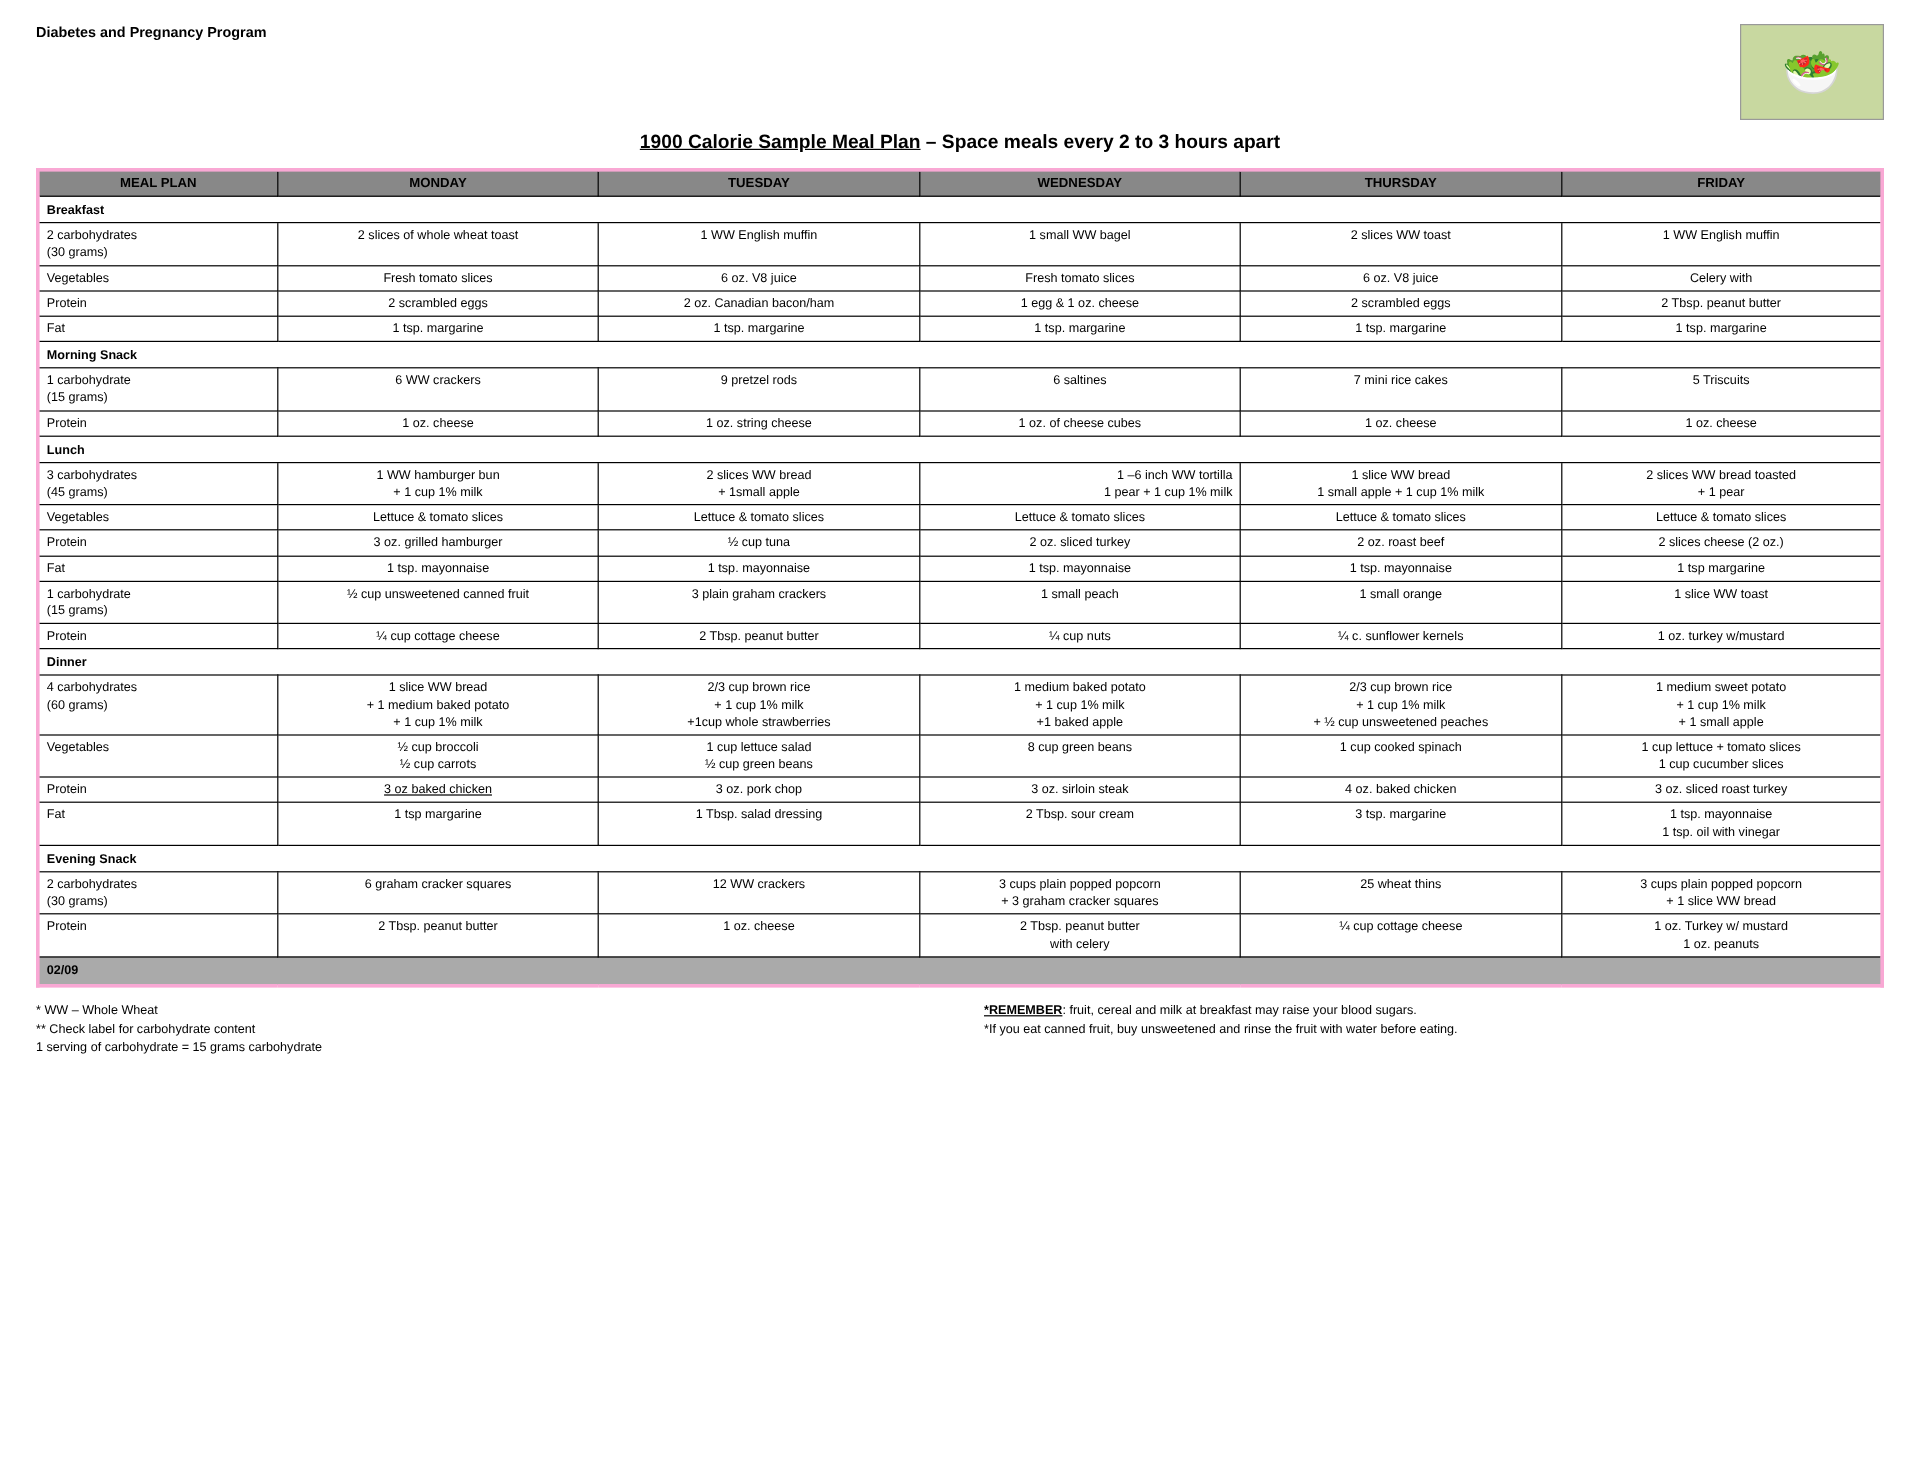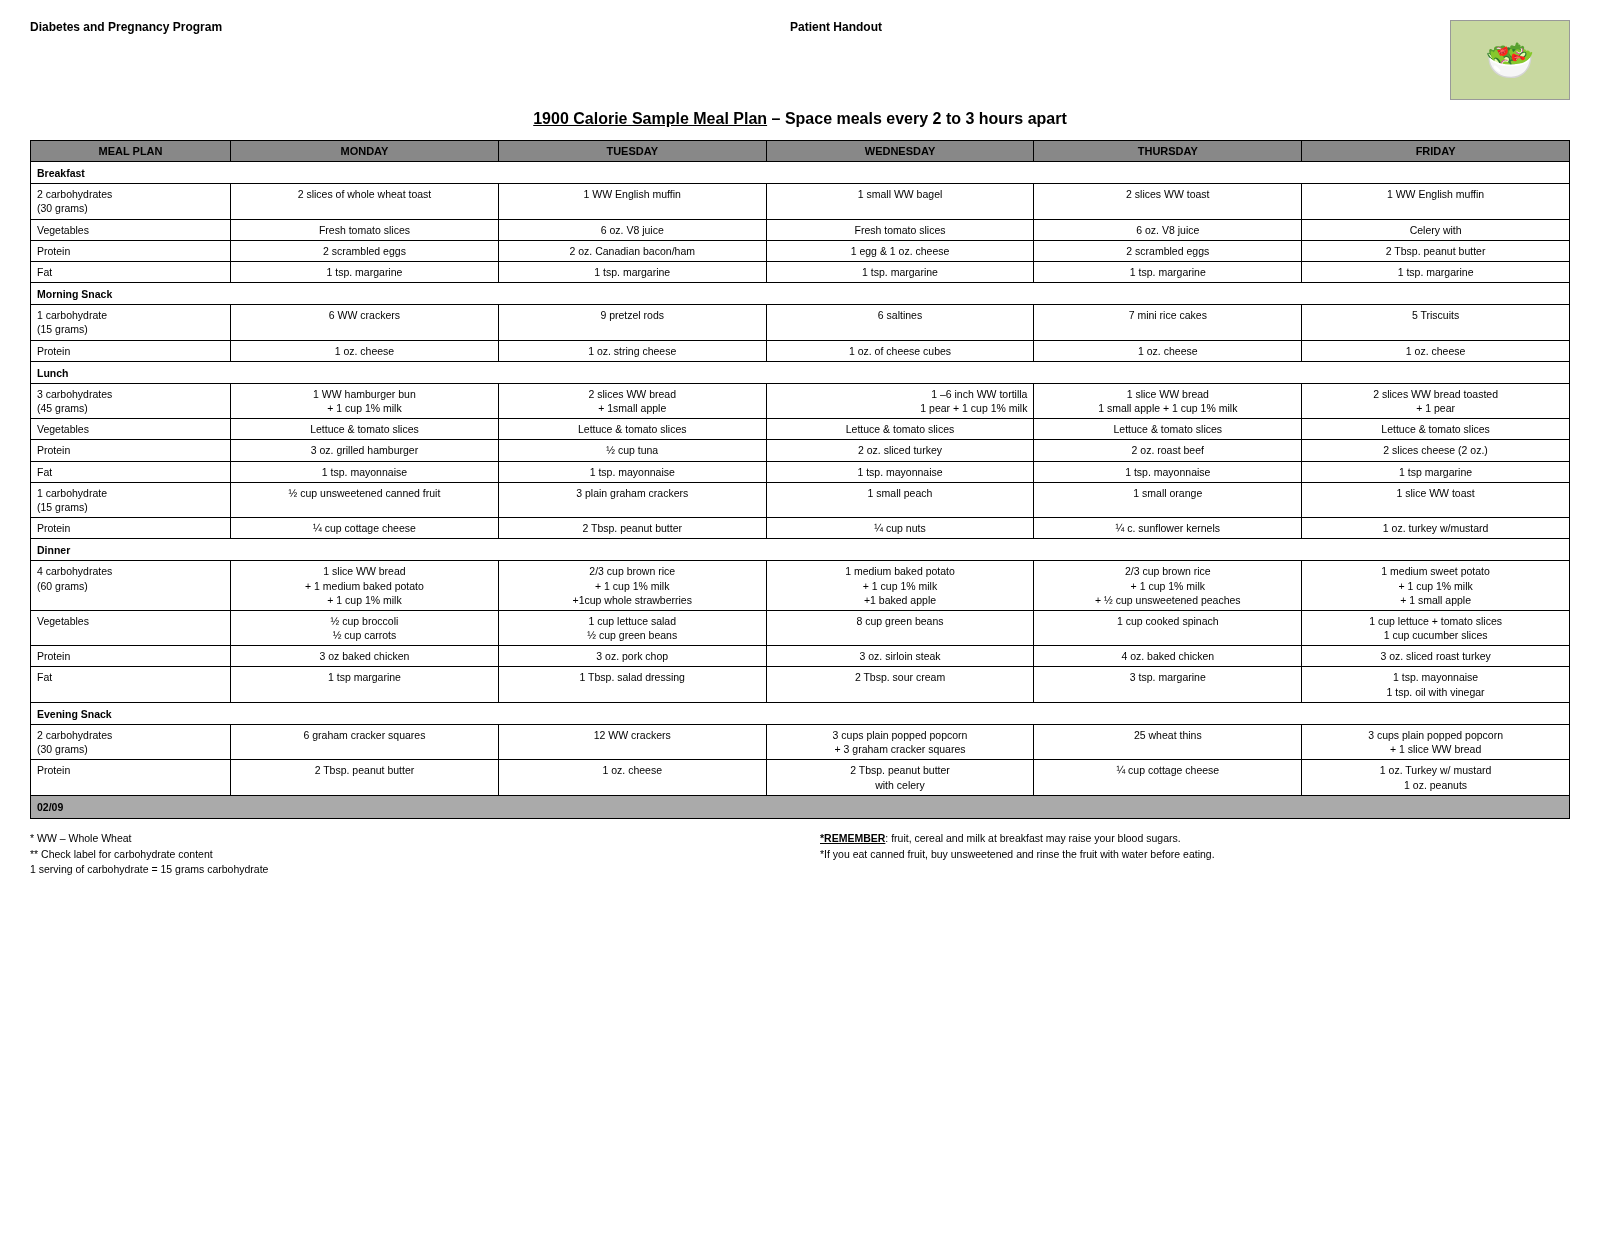--- a/index.html
+++ b/index.html
@@ -32,21 +32,21 @@
     .main-title {
       text-align: center;
       font-size: 16px;
       font-weight: bold;
       margin-bottom: 12px;
     }
     .main-title u { text-decoration: underline; }
     table {
       width: 100%;
       border-collapse: collapse;
-      border: 1px solid #f9a8d4;
+      border: 3px solid #f9a8d4;
     }
     th {
       background-color: #888;
       color: #000;
       font-weight: bold;
       text-align: center;
       border: 1px solid #000;
       padding: 4px 6px;
       font-size: 11px;
     }
@@ -66,21 +66,20 @@
     }
     .footnotes-left { flex: 1; }
     .footnotes-right { flex: 1; text-align: left; padding-left: 40px; }
     .footnotes-right u { text-decoration: underline; }
   </style>
 </head>
 <body>
 
 <div class="header">
   <div class="header-left">Diabetes and Pregnancy Program</div>
-  <div class="header-center">Patient Handout</div>
   <div class="header-right">
     <span style="font-size:40px;">🥗</span>
   </div>
 </div>
 
 <div class="main-title">
   <u>1900 Calorie Sample Meal Plan</u><span> – Space meals every 2 to 3 hours apart</span>
 </div>
 
 <table>
@@ -214,21 +213,21 @@
       <tr>
         <td style="font-weight: normal;">Vegetables</td>
         <td style="text-align: center;">½ cup broccoli<br>½ cup carrots</td>
         <td style="text-align: center;">1 cup lettuce salad<br>½ cup green beans</td>
         <td style="text-align: center;">8 cup green beans</td>
         <td style="text-align: center;">1 cup cooked spinach</td>
         <td style="text-align: center;">1 cup lettuce + tomato slices<br>1 cup cucumber slices</td>
       </tr>
       <tr>
         <td style="font-weight: normal;">Protein</td>
-        <td style="text-align: center;">3 oz baked chicken</td>
+        <td style="text-align: center; text-decoration: underline;">3 oz baked chicken</td>
         <td style="text-align: center;">3 oz. pork chop</td>
         <td style="text-align: center;">3 oz. sirloin steak</td>
         <td style="text-align: center;">4 oz. baked chicken</td>
         <td style="text-align: center;">3 oz. sliced roast turkey</td>
       </tr>
       <tr>
         <td style="font-weight: normal;">Fat</td>
         <td style="text-align: center;">1 tsp margarine</td>
         <td style="text-align: center;">1 Tbsp. salad dressing</td>
         <td style="text-align: center;">2 Tbsp. sour cream</td>

